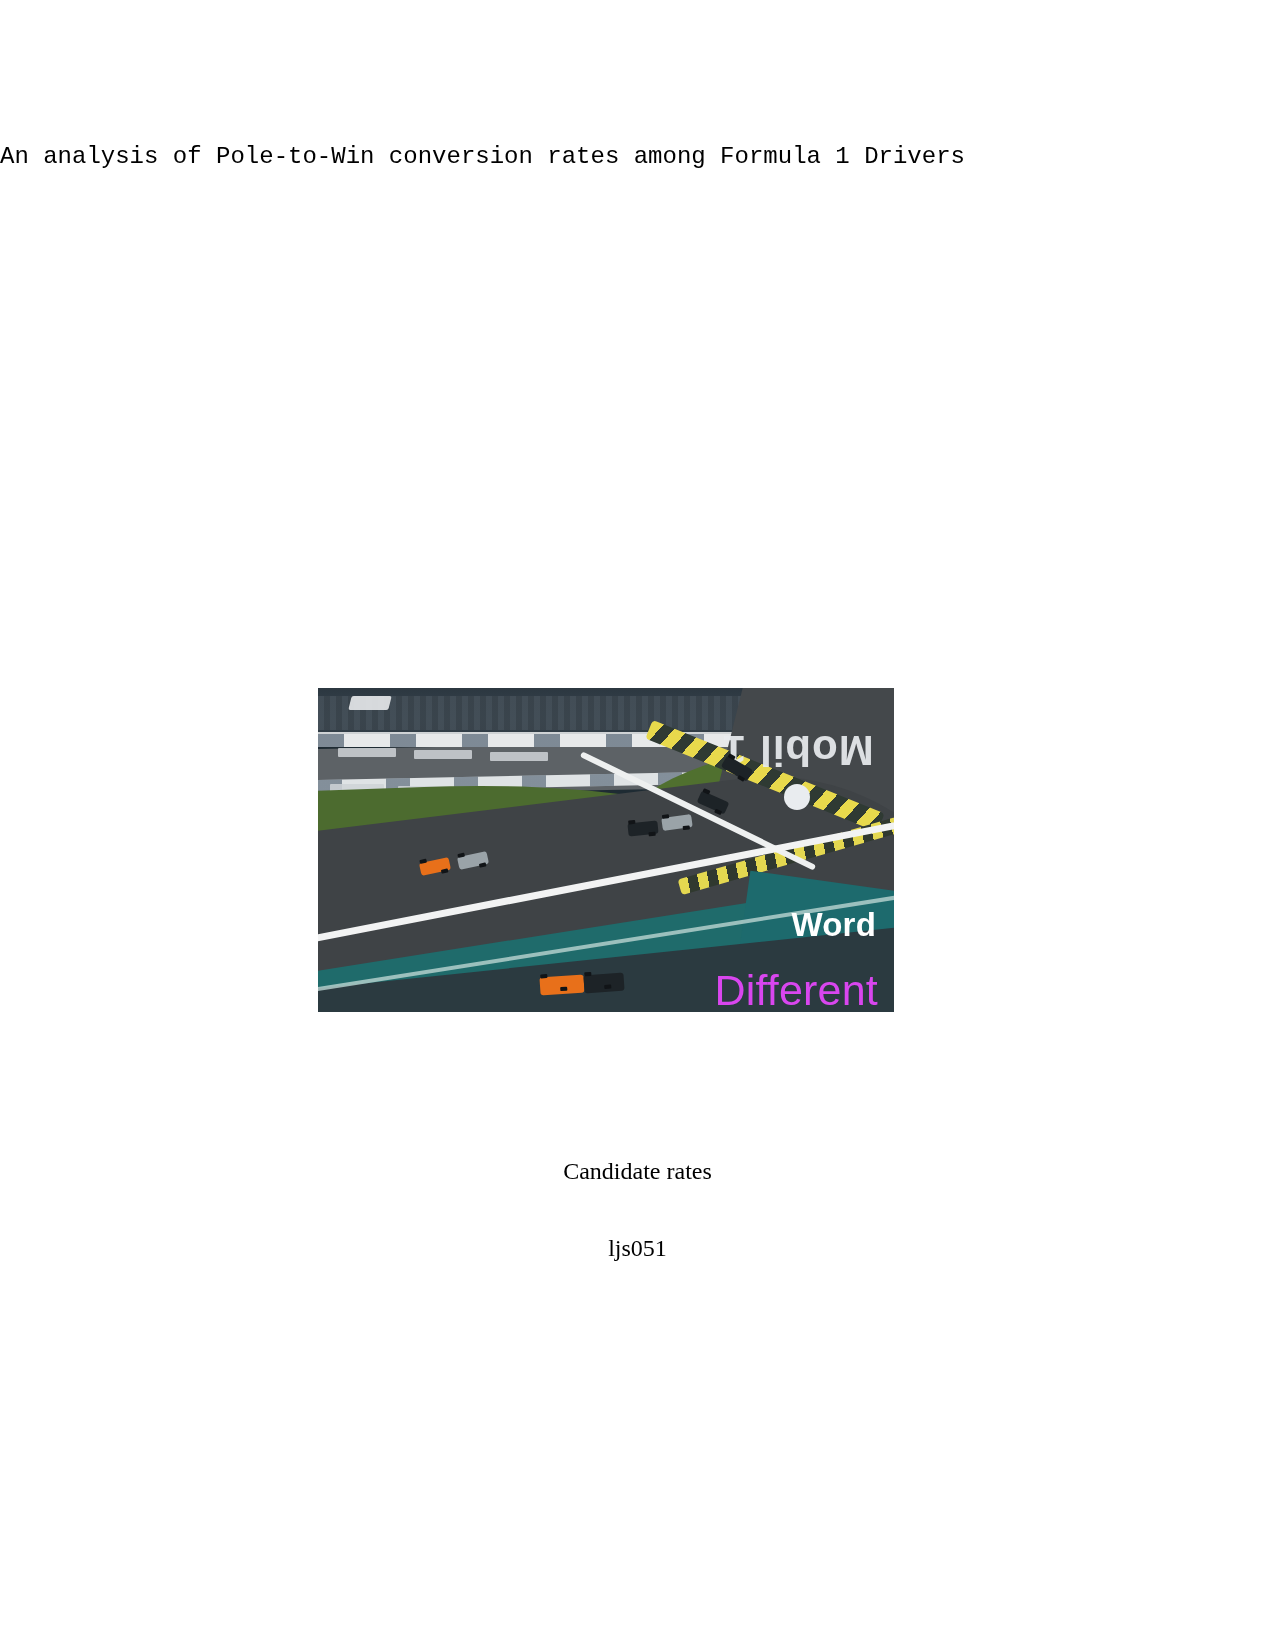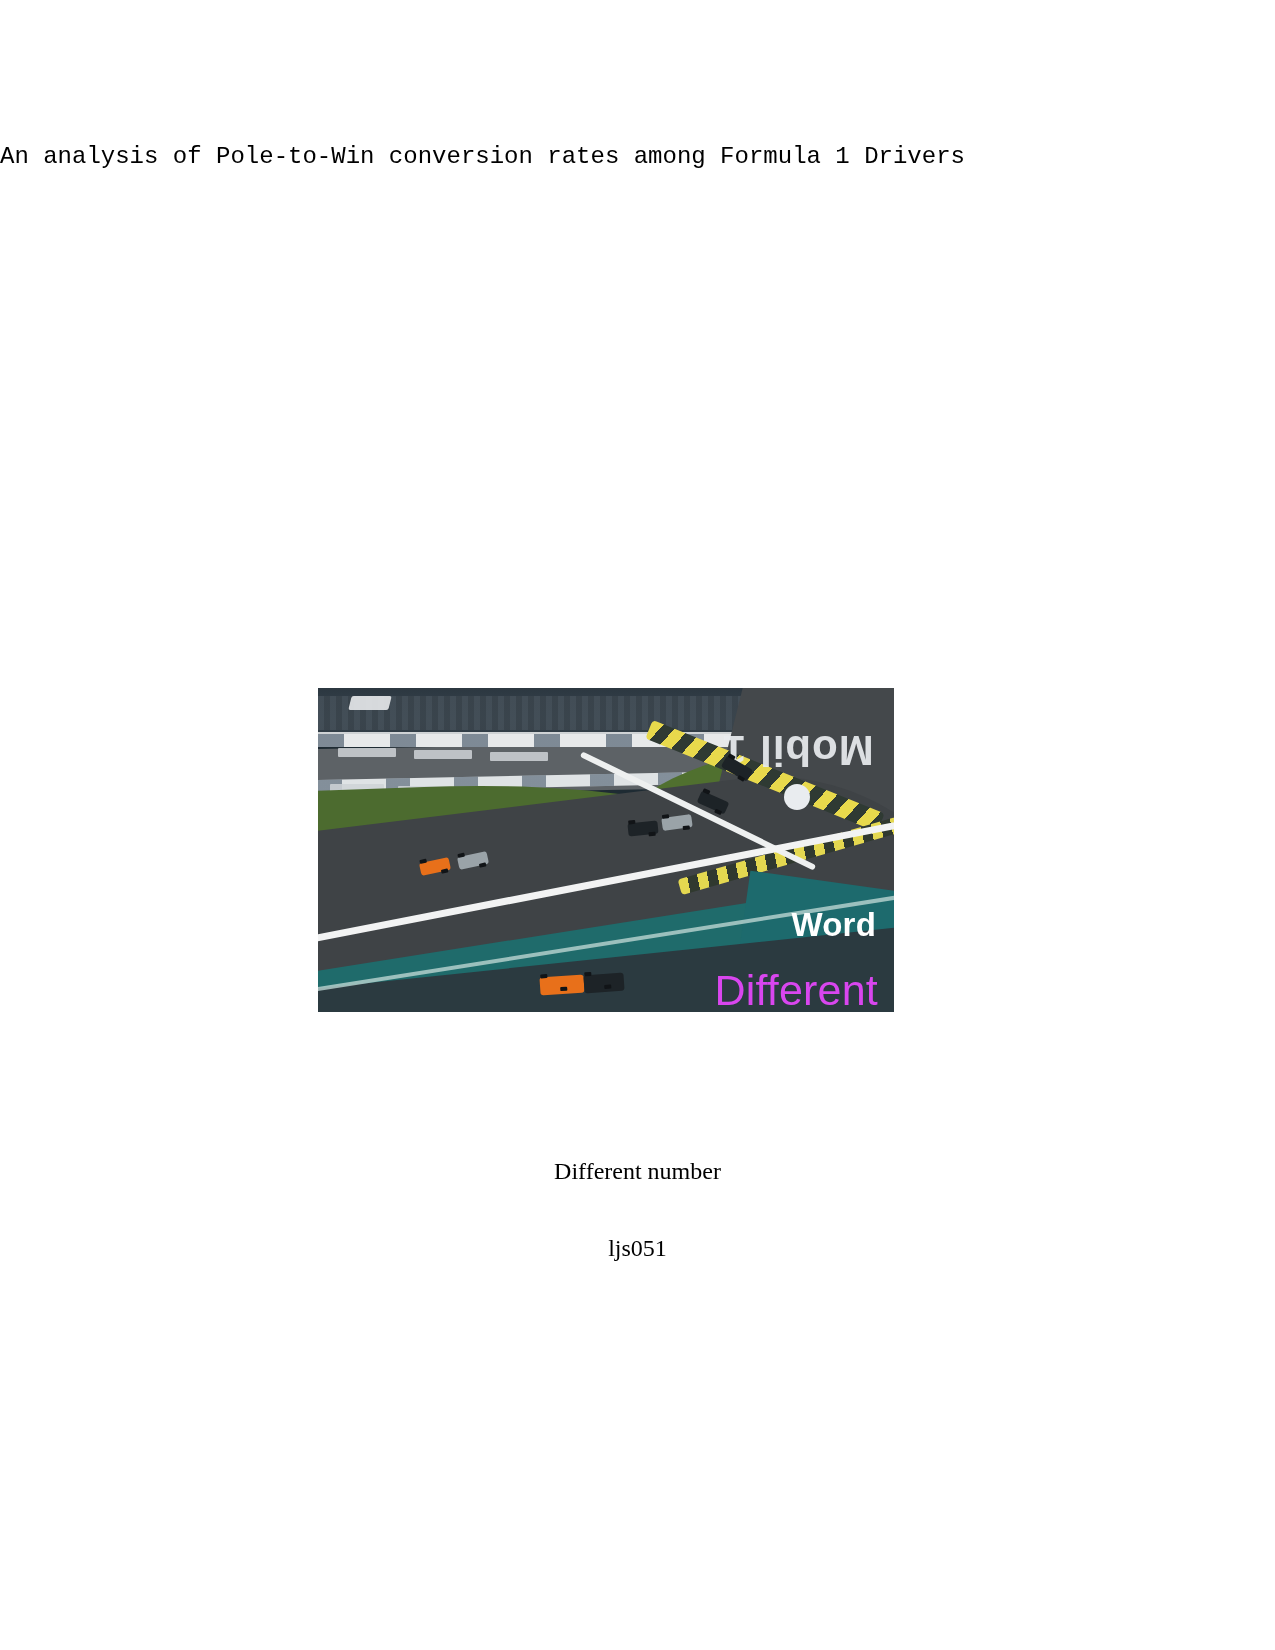--- a/index.html
+++ b/index.html
@@ -316,18 +316,18 @@
       <div class="car car-dark" style="left:380px; top:108px; transform: rotate(24deg);"></div>
       <div class="car car-dark" style="left:404px; top:74px; transform: rotate(30deg);"></div>
       <div class="car car-orange" style="left:222px; top:288px; transform: rotate(-4deg); width:44px; height:18px;"></div>
       <div class="car car-dark" style="left:266px; top:286px; transform: rotate(-4deg); width:40px; height:18px;"></div>
 
       <div class="overlay-think">Word</div>
       <div class="overlay-different">Different</div>
     </div>
   </div>
 
-  <div class="footer-line" id="candidate-label">Different number</div>
+  <div class="footer-line" id="candidate-label">Candidate rates</div>
 
   <div class="footer-line" id="candidate-number">ljs051</div>
 
 
 </div>
 
 </body></html>

